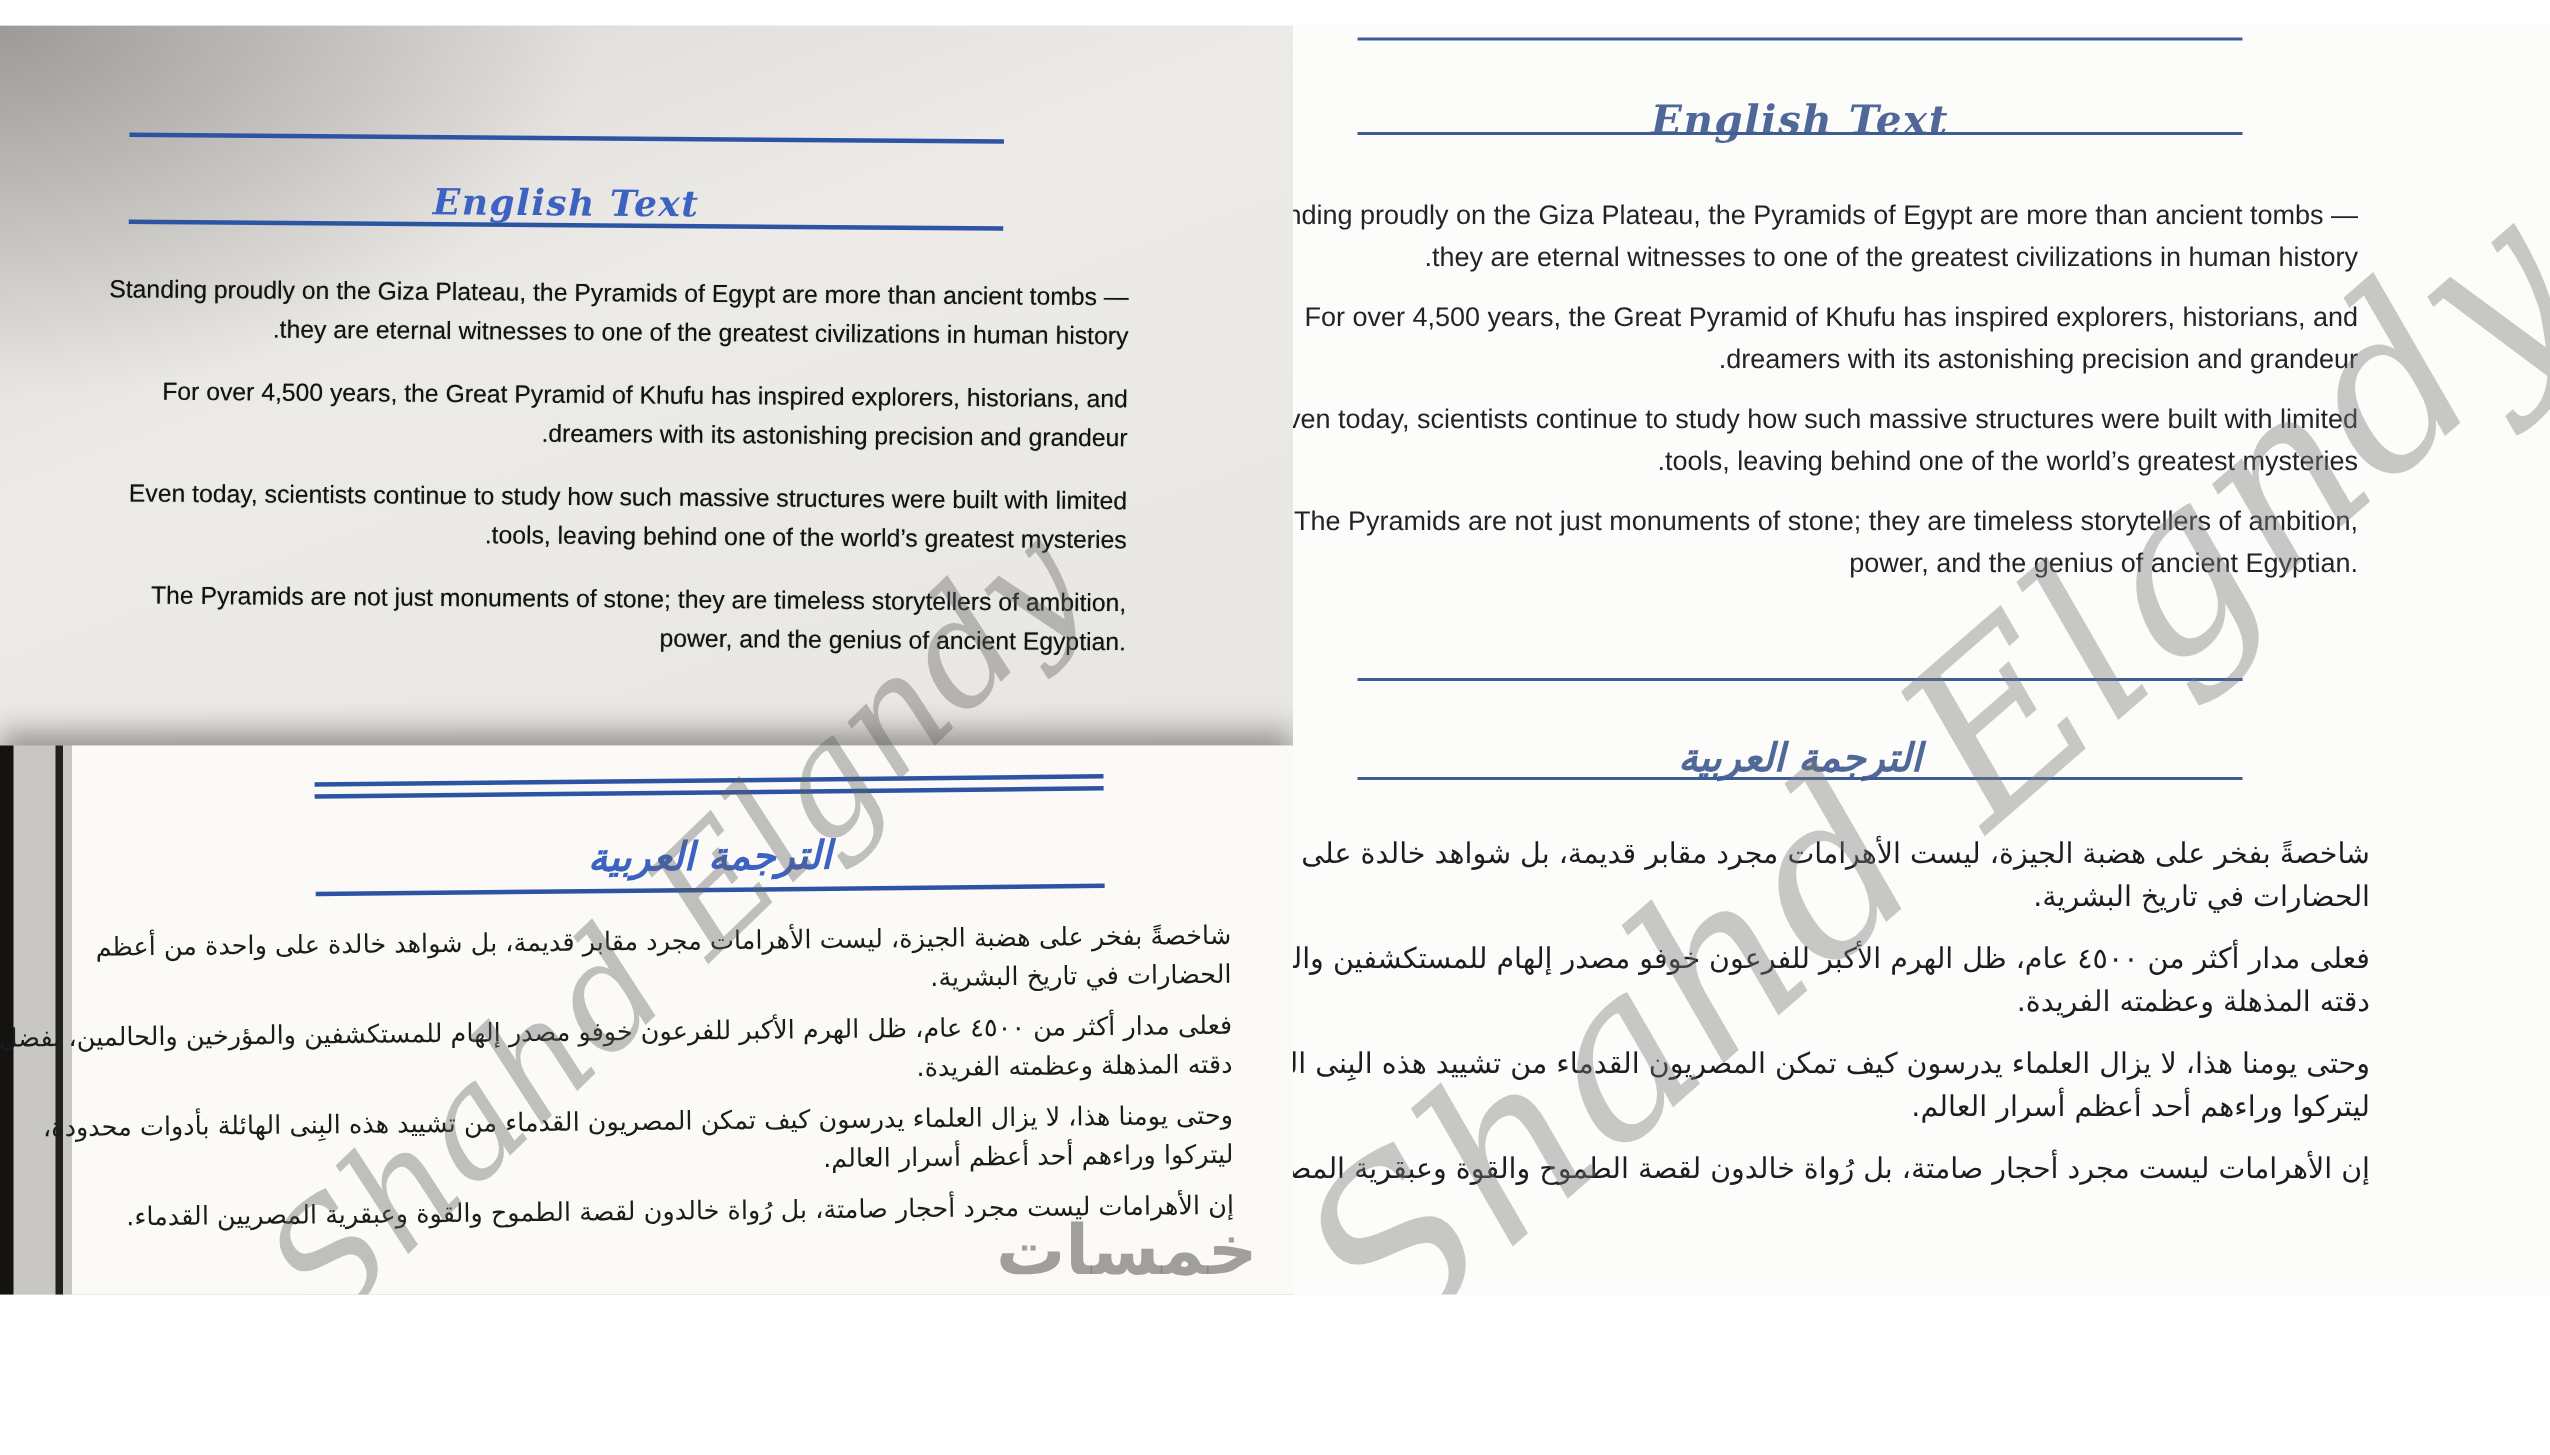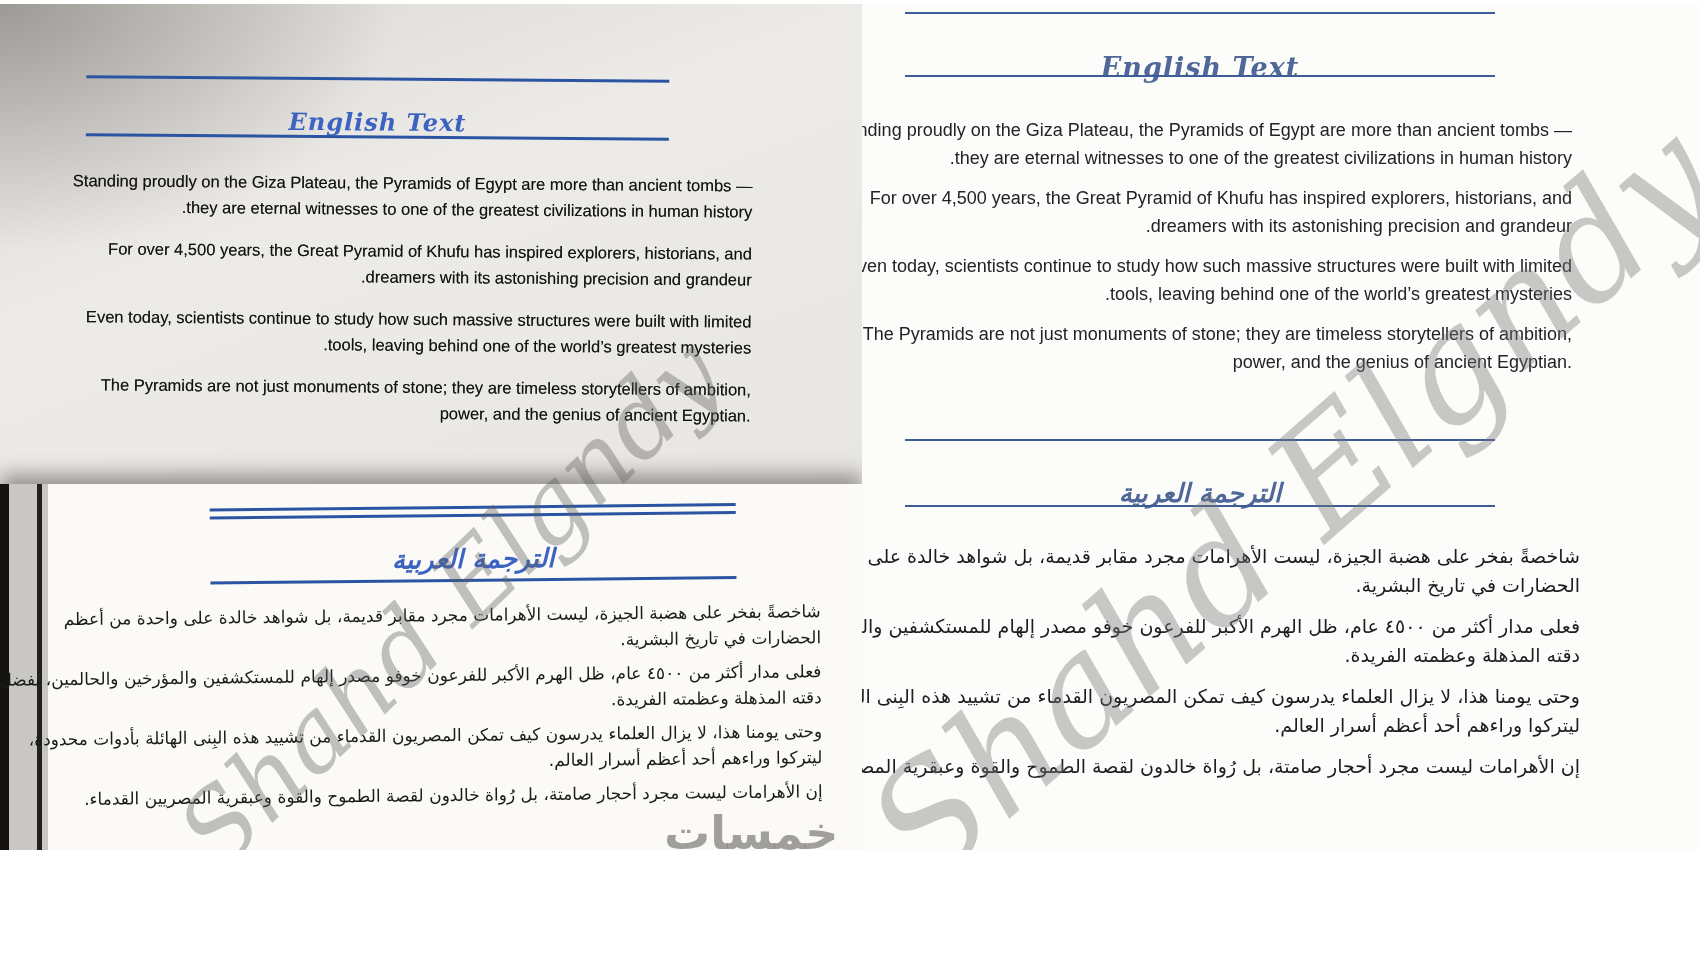--- a/index.html
+++ b/index.html
@@ -3,21 +3,21 @@
 <meta charset="utf-8">
 <style>
   html, body { margin: 0; padding: 0; }
   body {
     width: 1700px; height: 970px; overflow: hidden;
     background: #ffffff;
     font-family: "Liberation Sans", sans-serif;
   }
   .canvas { position: relative; width: 1700px; height: 970px; overflow: hidden; }
 
-  .panel { position: absolute; top: 4px; height: 846px; overflow: hidden; }
+  .panel { position: absolute; top: 17px; height: 846px; overflow: hidden; }
 
   
   .left-panel {
     left: 0; width: 862px;
     background: linear-gradient(160deg, #d9d6d2 0%, #edebe8 28%, #e8e6e2 68%, #d8d6d2 100%);
   }
   .vignette {
     position: absolute; left: 0; top: 0; width: 430px; height: 270px;
     background: radial-gradient(ellipse at 0% 0%, rgba(58,56,53,0.38), rgba(58,56,53,0) 65%);
   }

